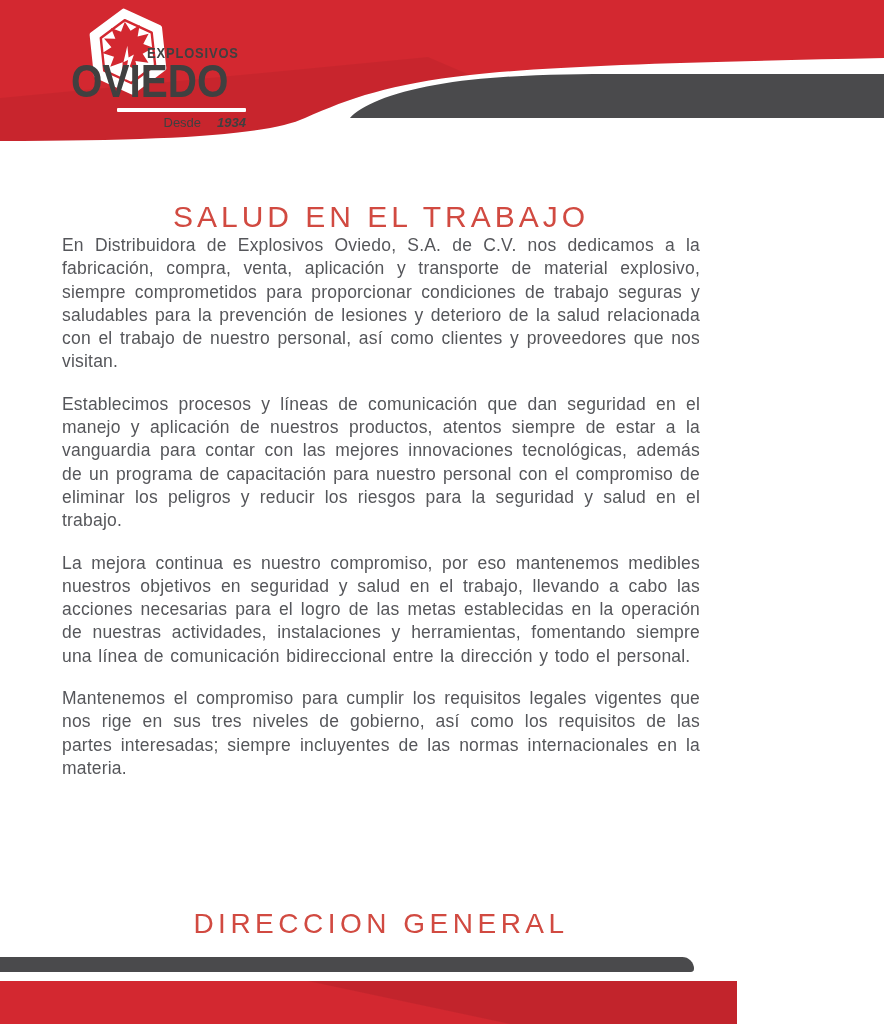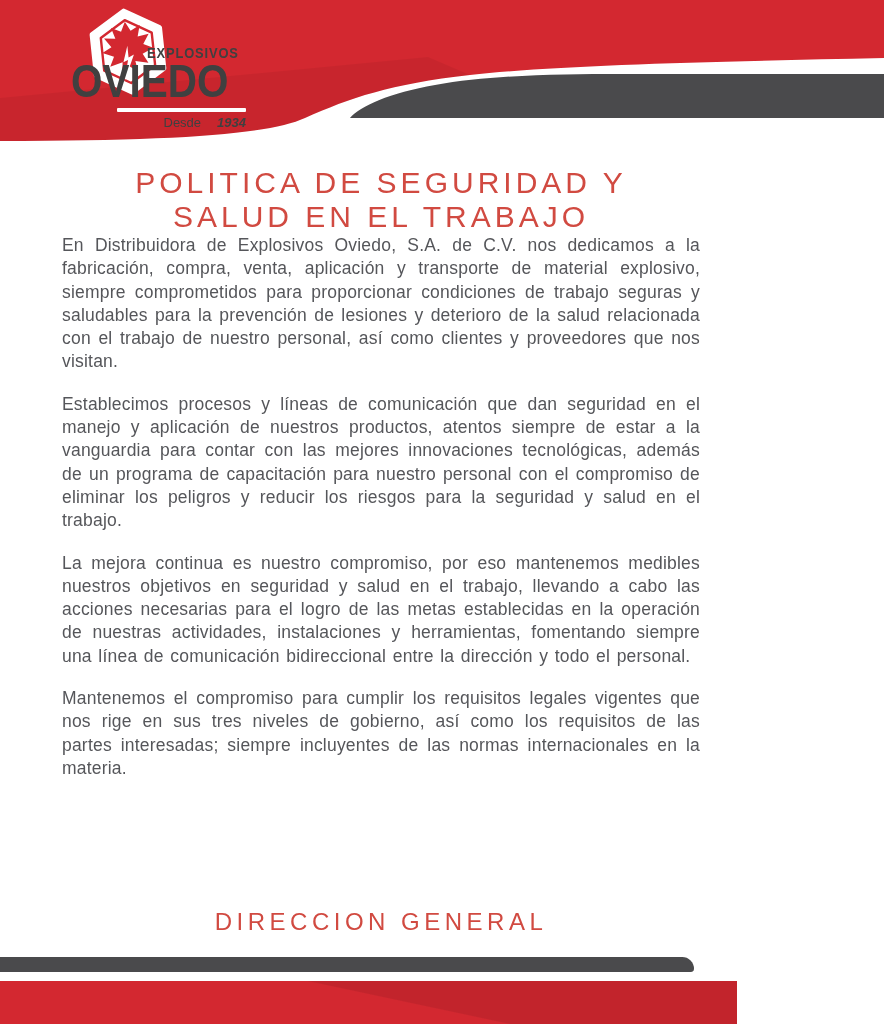--- a/index.html
+++ b/index.html
@@ -39,21 +39,21 @@
   .paragraphs p{
     margin:0 0 19px 0;
     font-size:17.5px;line-height:23.3px;
     letter-spacing:0.2px;word-spacing:1.5px;
     text-align:justify;
     color:var(--body-text,#55565a);
   }
   .signature{
     position:absolute;left:62px;top:908px;width:638px;
     text-align:center;
-    font-size:24px;font-weight:400;letter-spacing:4.5px;
+    font-size:28px;font-weight:400;letter-spacing:4.5px;
     color:var(--accent-red,#d14a41);
   }
   
   .footer-gray{
     position:absolute;left:0;top:957px;width:694px;height:15px;
     background:var(--banner-gray,#4a4a4c);
     border-radius:0 15px 4px 0;
   }
   .footer-red{
     position:absolute;left:0;top:981px;width:737px;height:43px;
@@ -80,21 +80,21 @@
         <polygon fill="#ffffff" points="50,46 43,66 49,64 42,90 57,58 50,61"></polygon>
       </g>
     </svg>
     <div class="brand-top">EXPLOSIVOS</div>
     <div class="brand-main">OVIEDO</div>
     <div class="brand-underline"></div>
     <div class="tagline"><span>Desde</span><span class="year">1934</span></div>
   </div>
 
   <main class="content">
-    <h1 class="doc-title"><span>POLITICA DE SEGURIDAD Y</span><br><span>SALUD EN EL TRABAJO</span></h1>
+    <h1 class="doc-title"><br><span>SALUD EN EL TRABAJO</span></h1>
     <div class="paragraphs">
       <p>En Distribuidora de Explosivos Oviedo, S.A. de C.V. nos dedicamos a la fabricación, compra, venta, aplicación y transporte de material explosivo, siempre comprometidos para proporcionar condiciones de trabajo seguras y saludables para la prevención de lesiones y deterioro de la salud relacionada con el trabajo de nuestro personal, así como clientes y proveedores que nos visitan.</p>
       <p>Establecimos procesos y líneas de comunicación que dan seguridad en el manejo y aplicación de nuestros productos, atentos siempre de estar a la vanguardia para contar con las mejores innovaciones tecnológicas, además de un programa de capacitación para nuestro personal con el compromiso de eliminar los peligros y reducir los riesgos para la seguridad y salud en el trabajo.</p>
       <p>La mejora continua es nuestro compromiso, por eso mantenemos medibles nuestros objetivos en seguridad y salud en el trabajo, llevando a cabo las acciones necesarias para el logro de las metas establecidas en la operación de nuestras actividades, instalaciones y herramientas, fomentando siempre una línea de comunicación bidireccional entre la dirección y todo el personal.</p>
       <p>Mantenemos el compromiso para cumplir los requisitos legales vigentes que nos rige en sus tres niveles de gobierno, así como los requisitos de las partes interesadas; siempre incluyentes de las normas internacionales en la materia.</p>
     </div>
   </main>
 
   <div class="signature">DIRECCION GENERAL</div>
 

